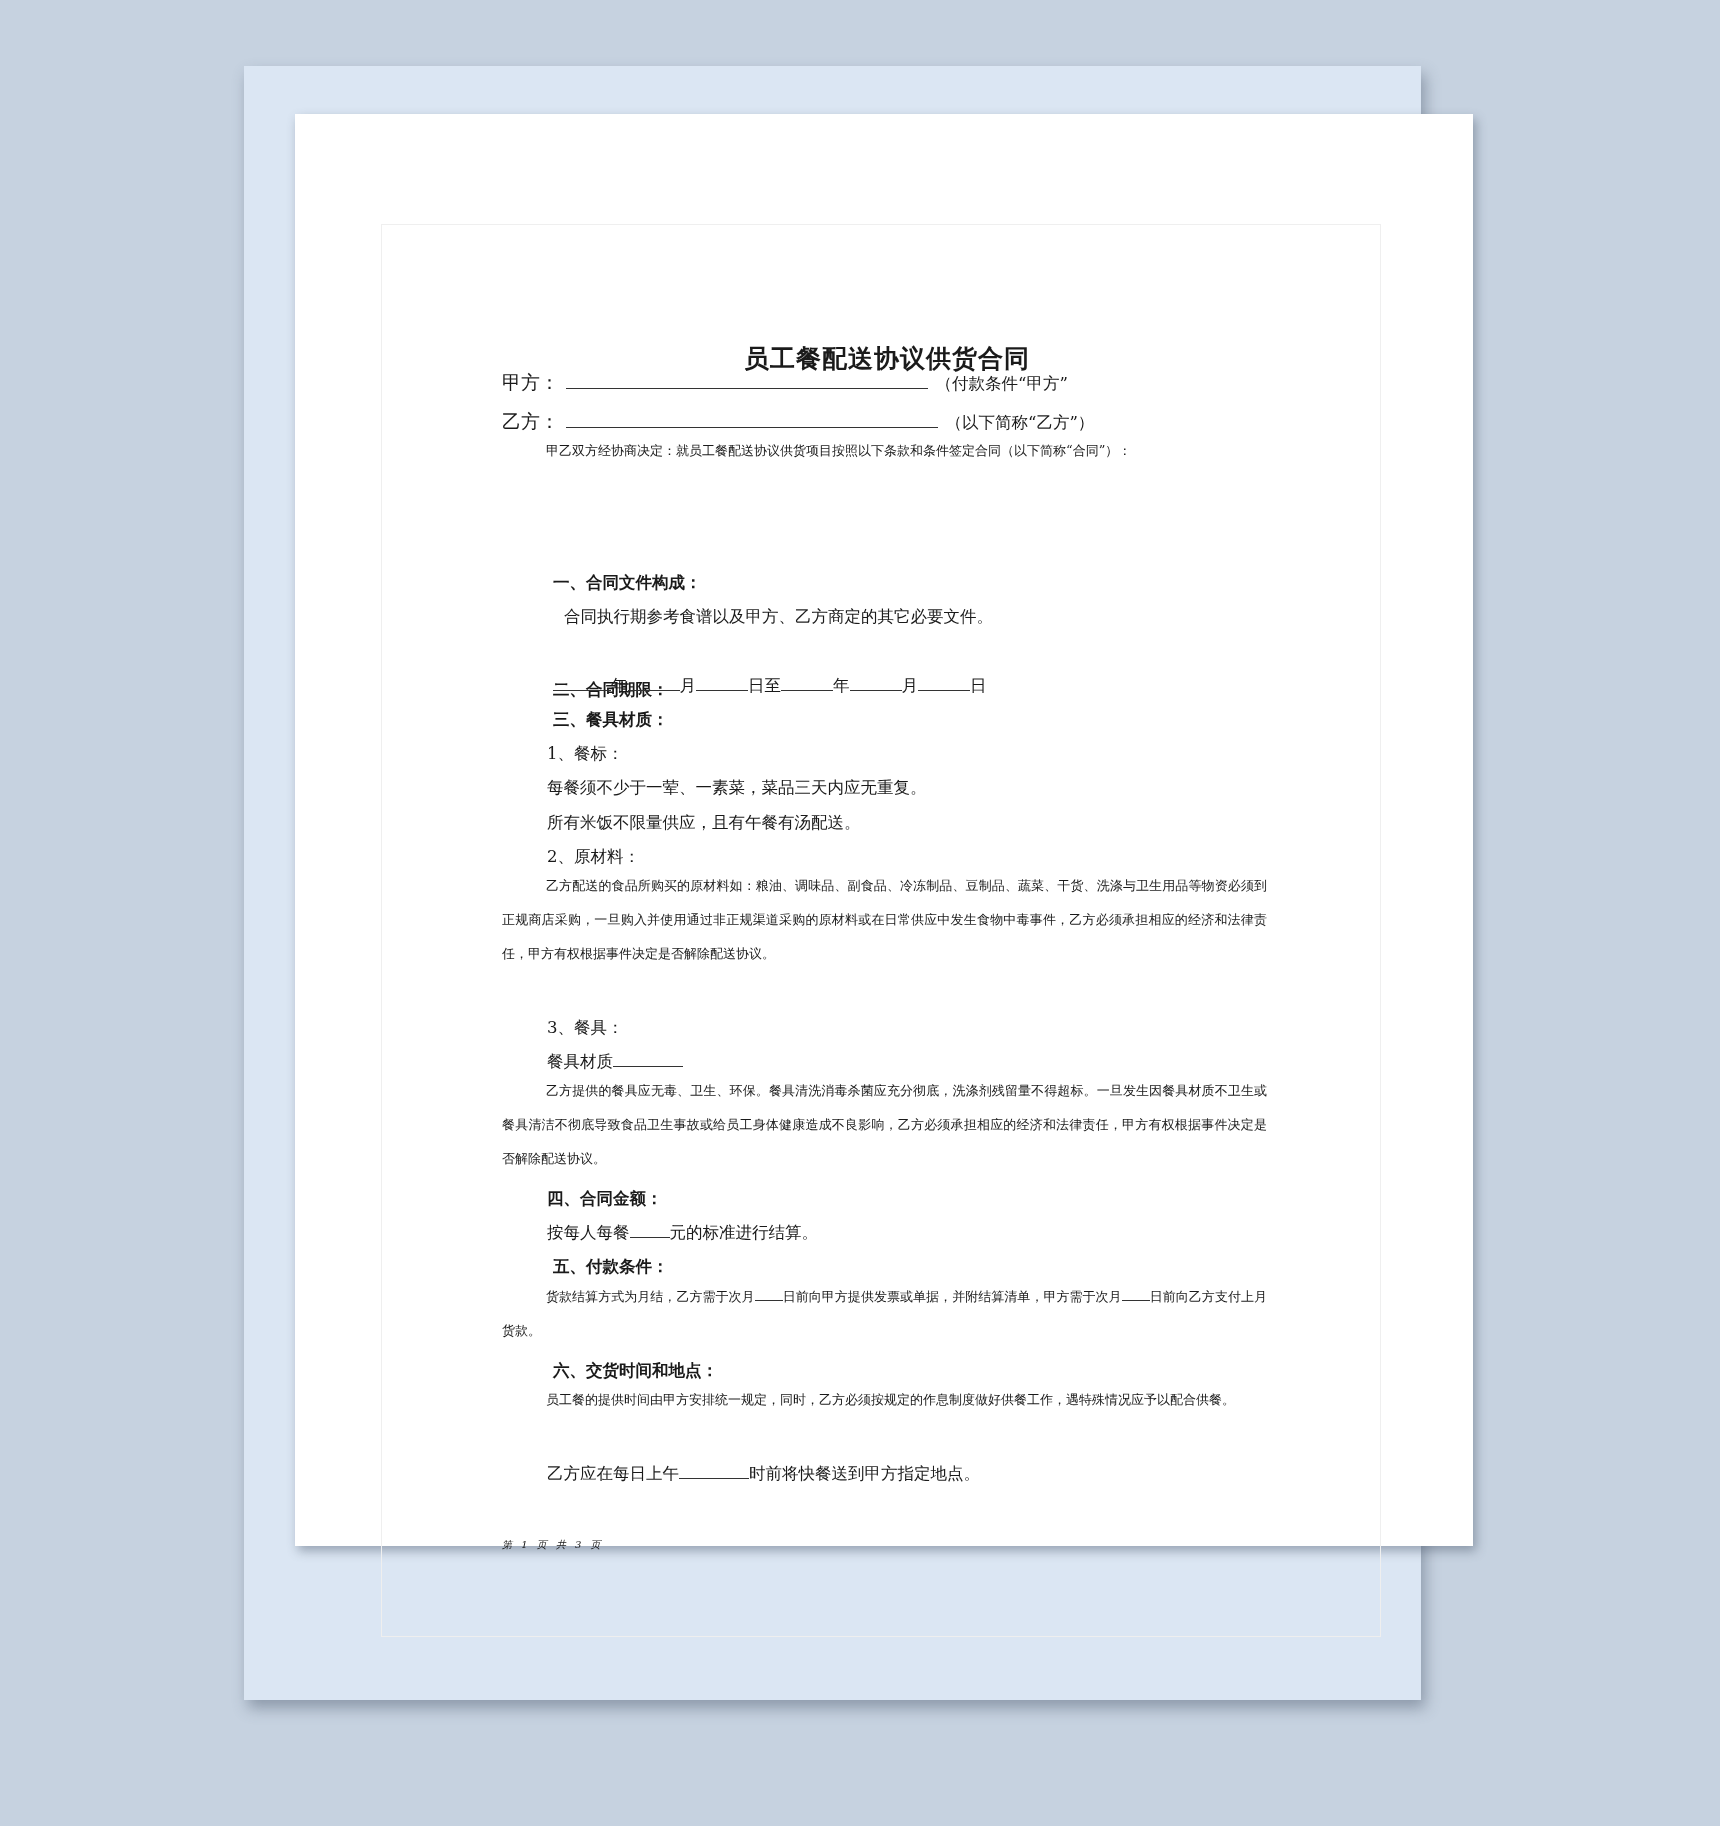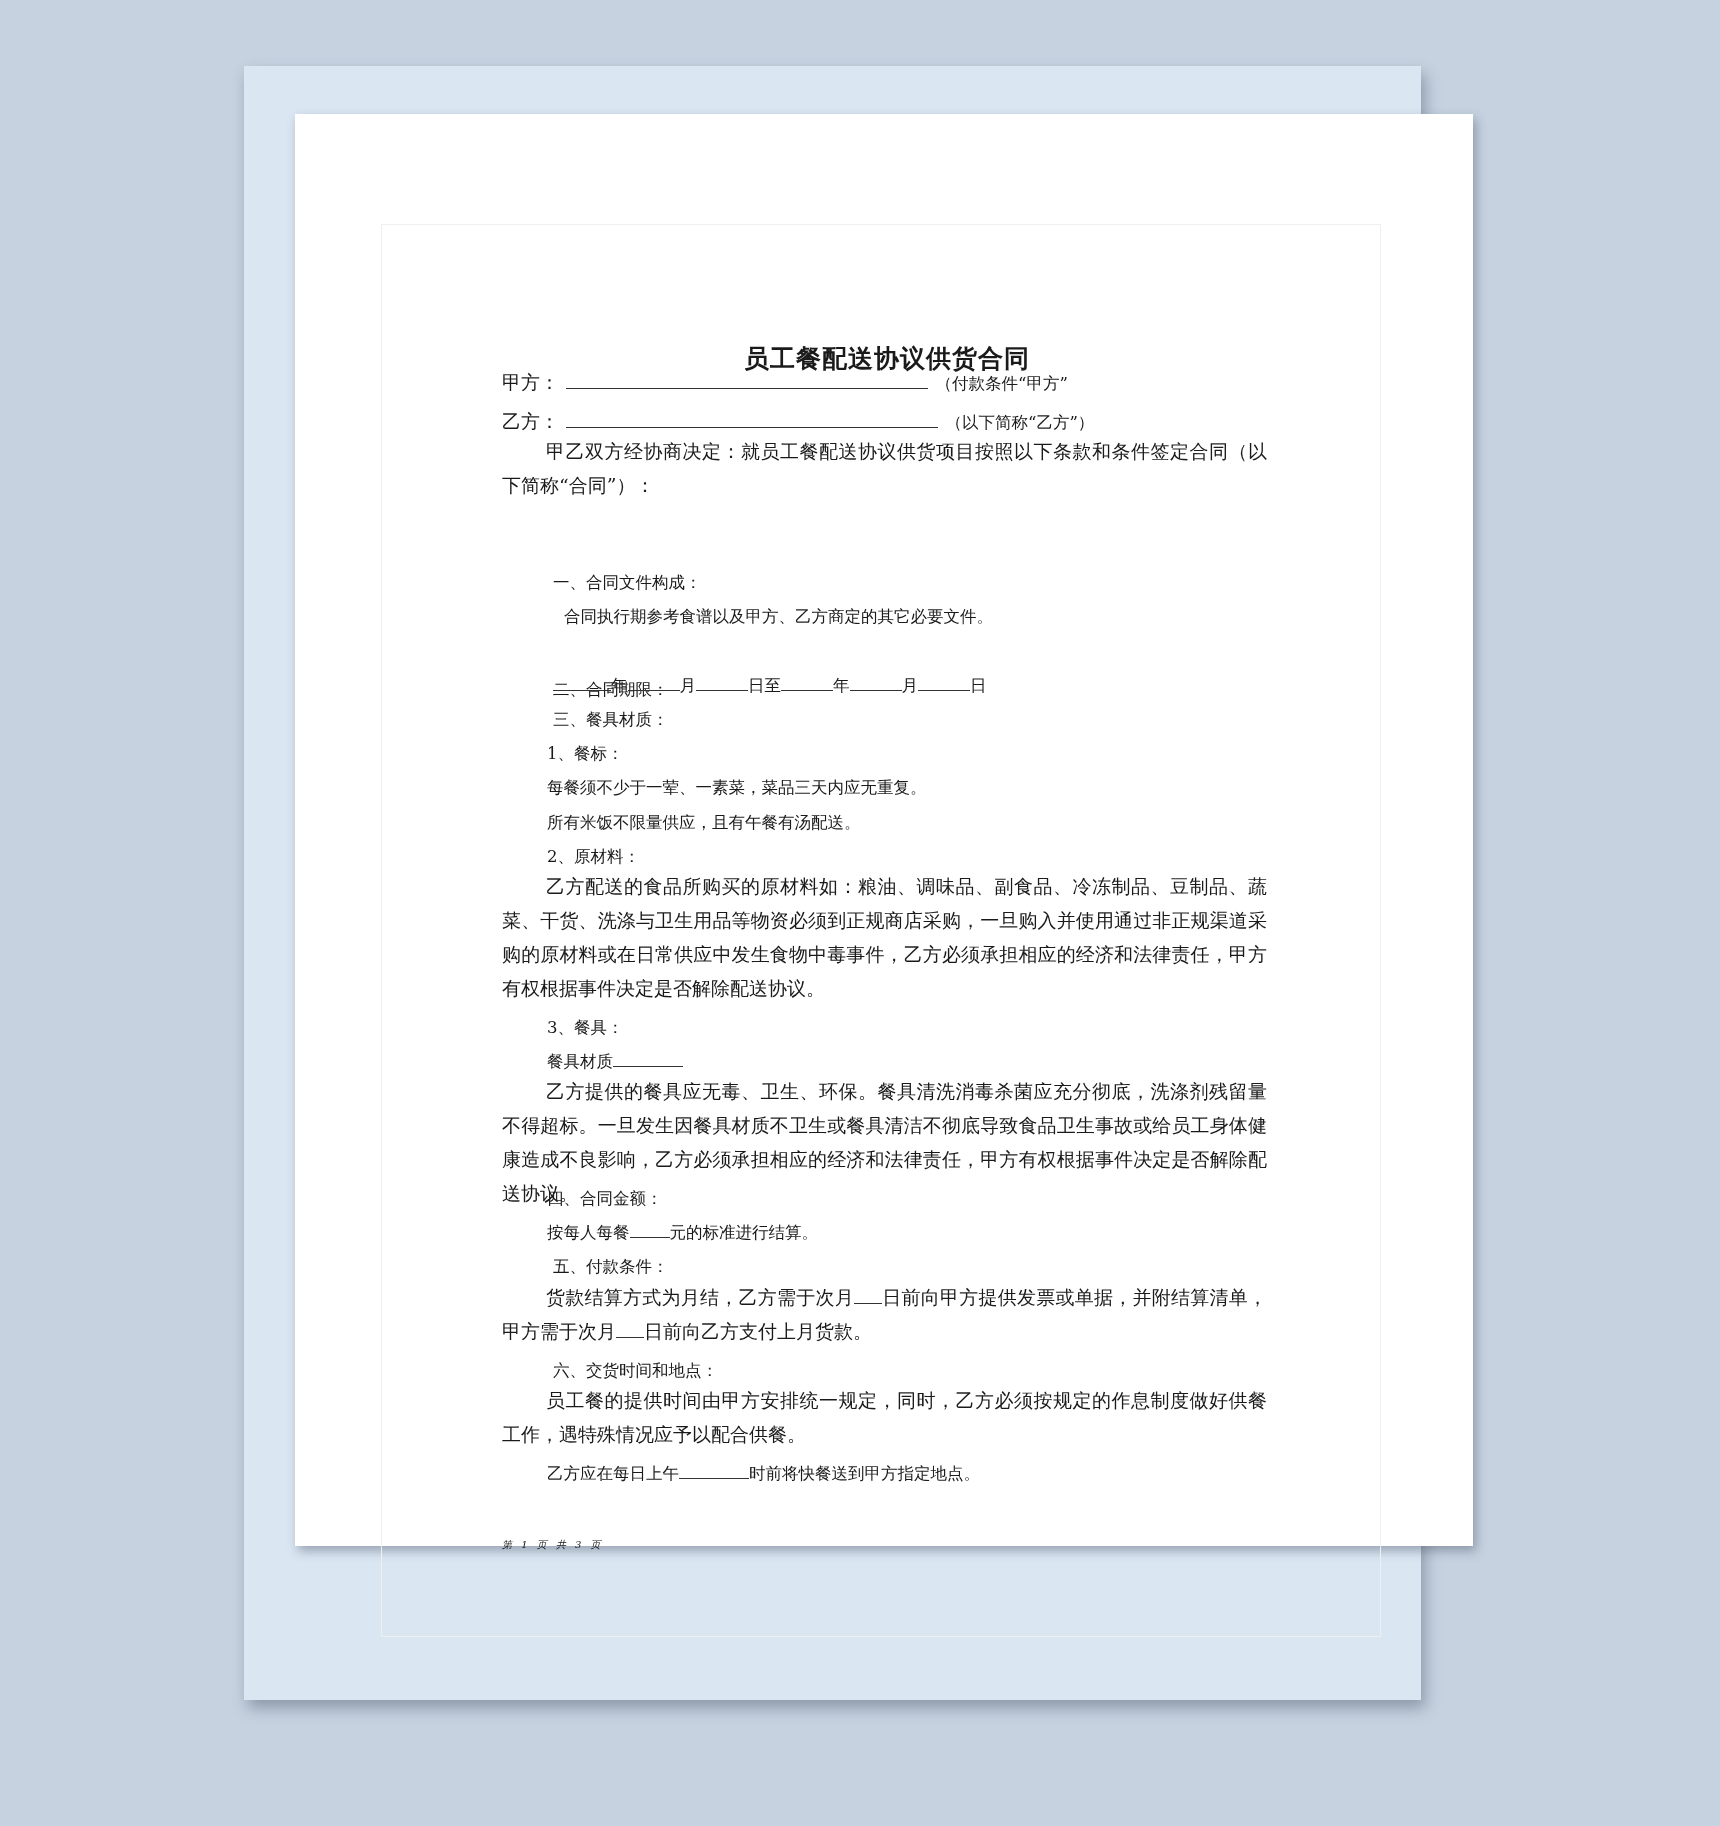--- a/index.html
+++ b/index.html
@@ -34,23 +34,23 @@
     font-weight: bold; font-size: 25px; letter-spacing: 1px;
   }
   .line {
     position: absolute; left: 0; font-size: 16.5px; white-space: nowrap; line-height: 22px;
   }
   .party-label { font-size: 19px; }
   .uline {
     display: inline-block; border-bottom: 1.5px solid #333; vertical-align: baseline;
     height: 1px; margin: 0 2px;
   }
-  .bold { font-weight: normal; }
+  .bold { font-weight: bold; }
   .just {
-    position: absolute; left: 0; width: 765px; font-size: 19px; line-height: 34px;
+    position: absolute; left: 0; width: 765px; font-size: 13px; line-height: 34px;
     text-align: justify; text-indent: 44px;
   }
   .footer {
     position: absolute; left: 0; width: 770px; top: 1424px;
     font-size: 10px; letter-spacing: 3px; font-style: italic;
   }
 </style>
 </head>
 <body>
 

